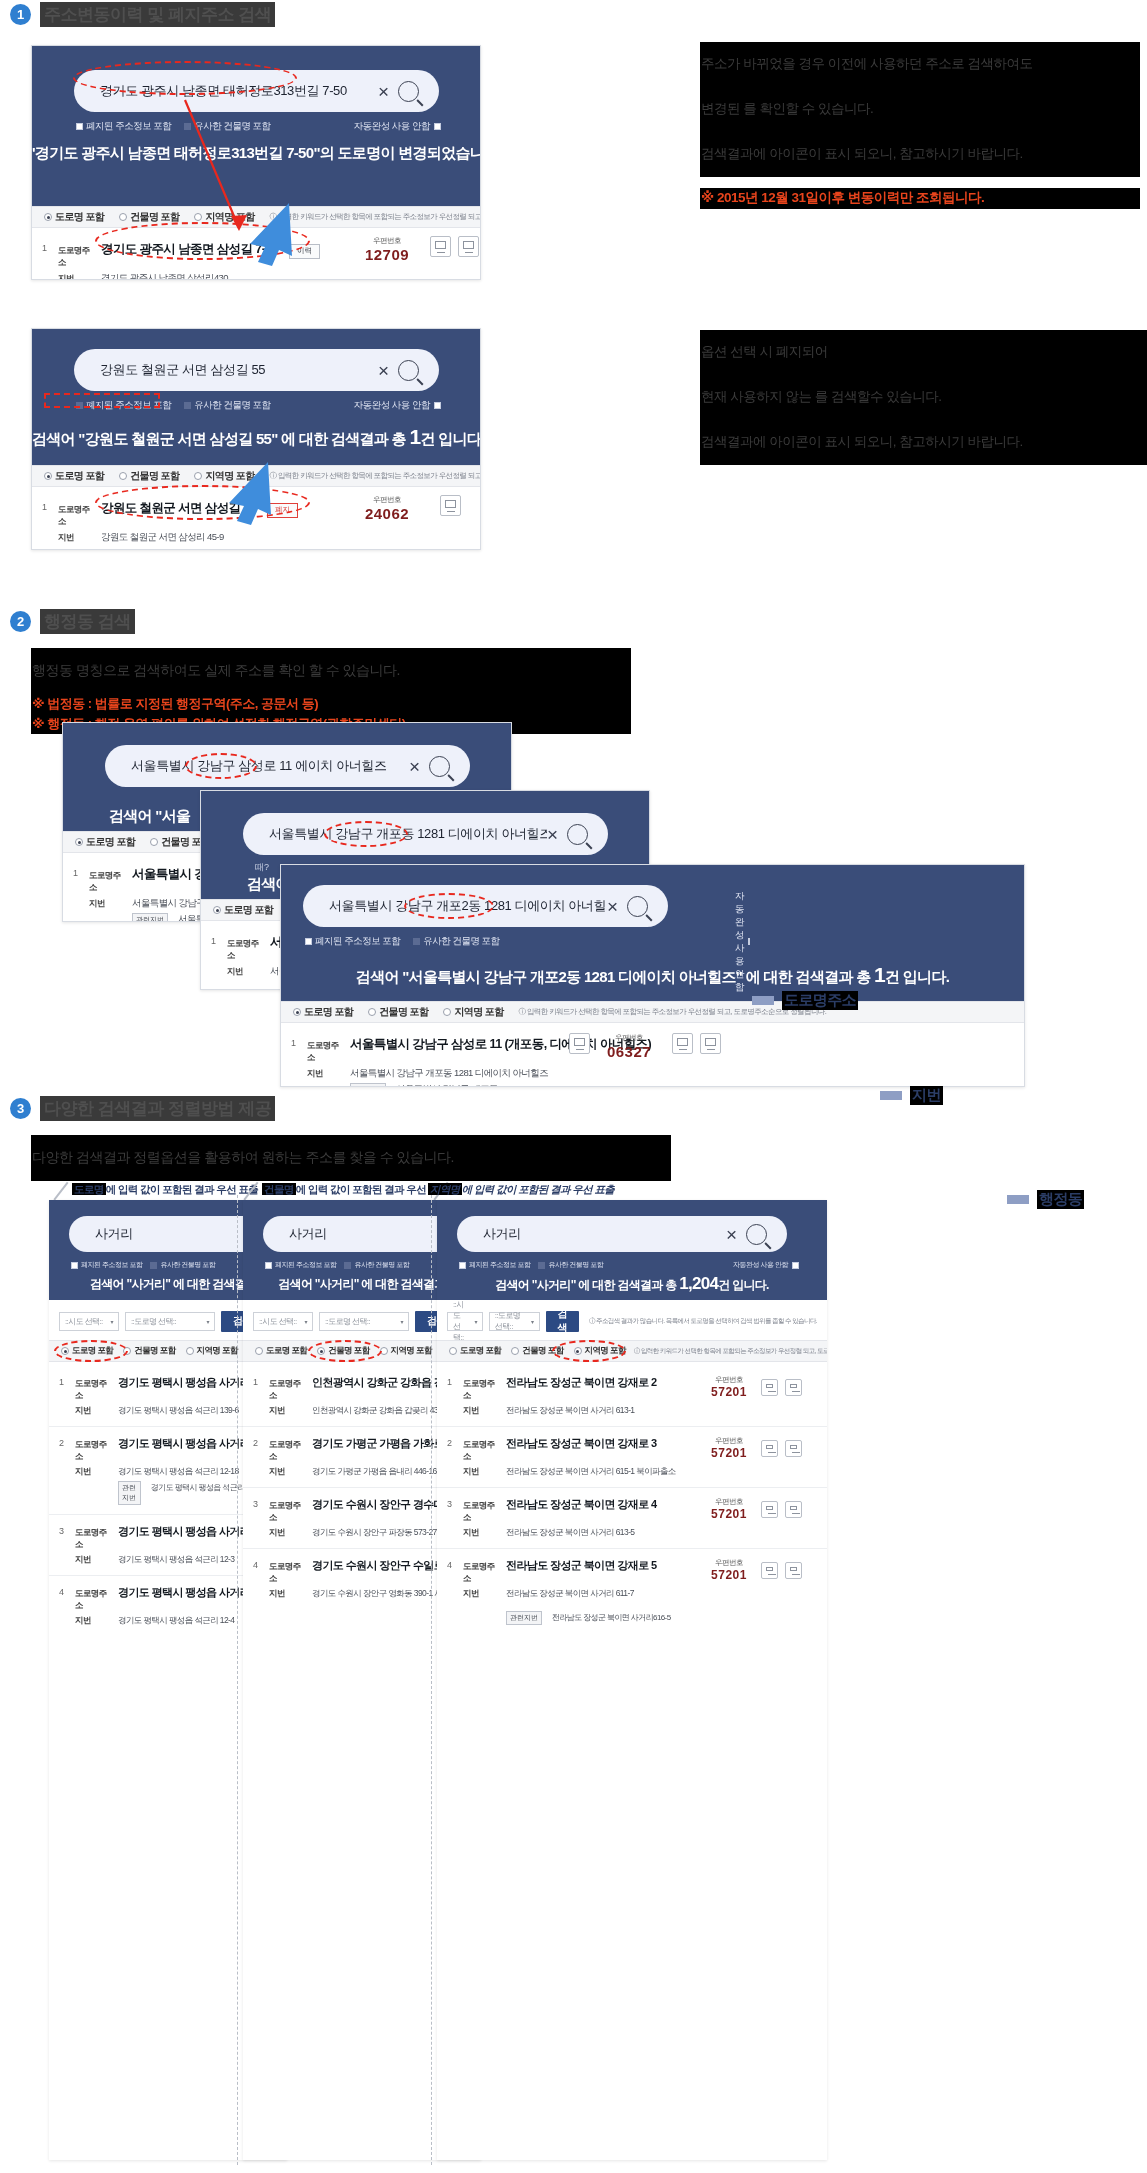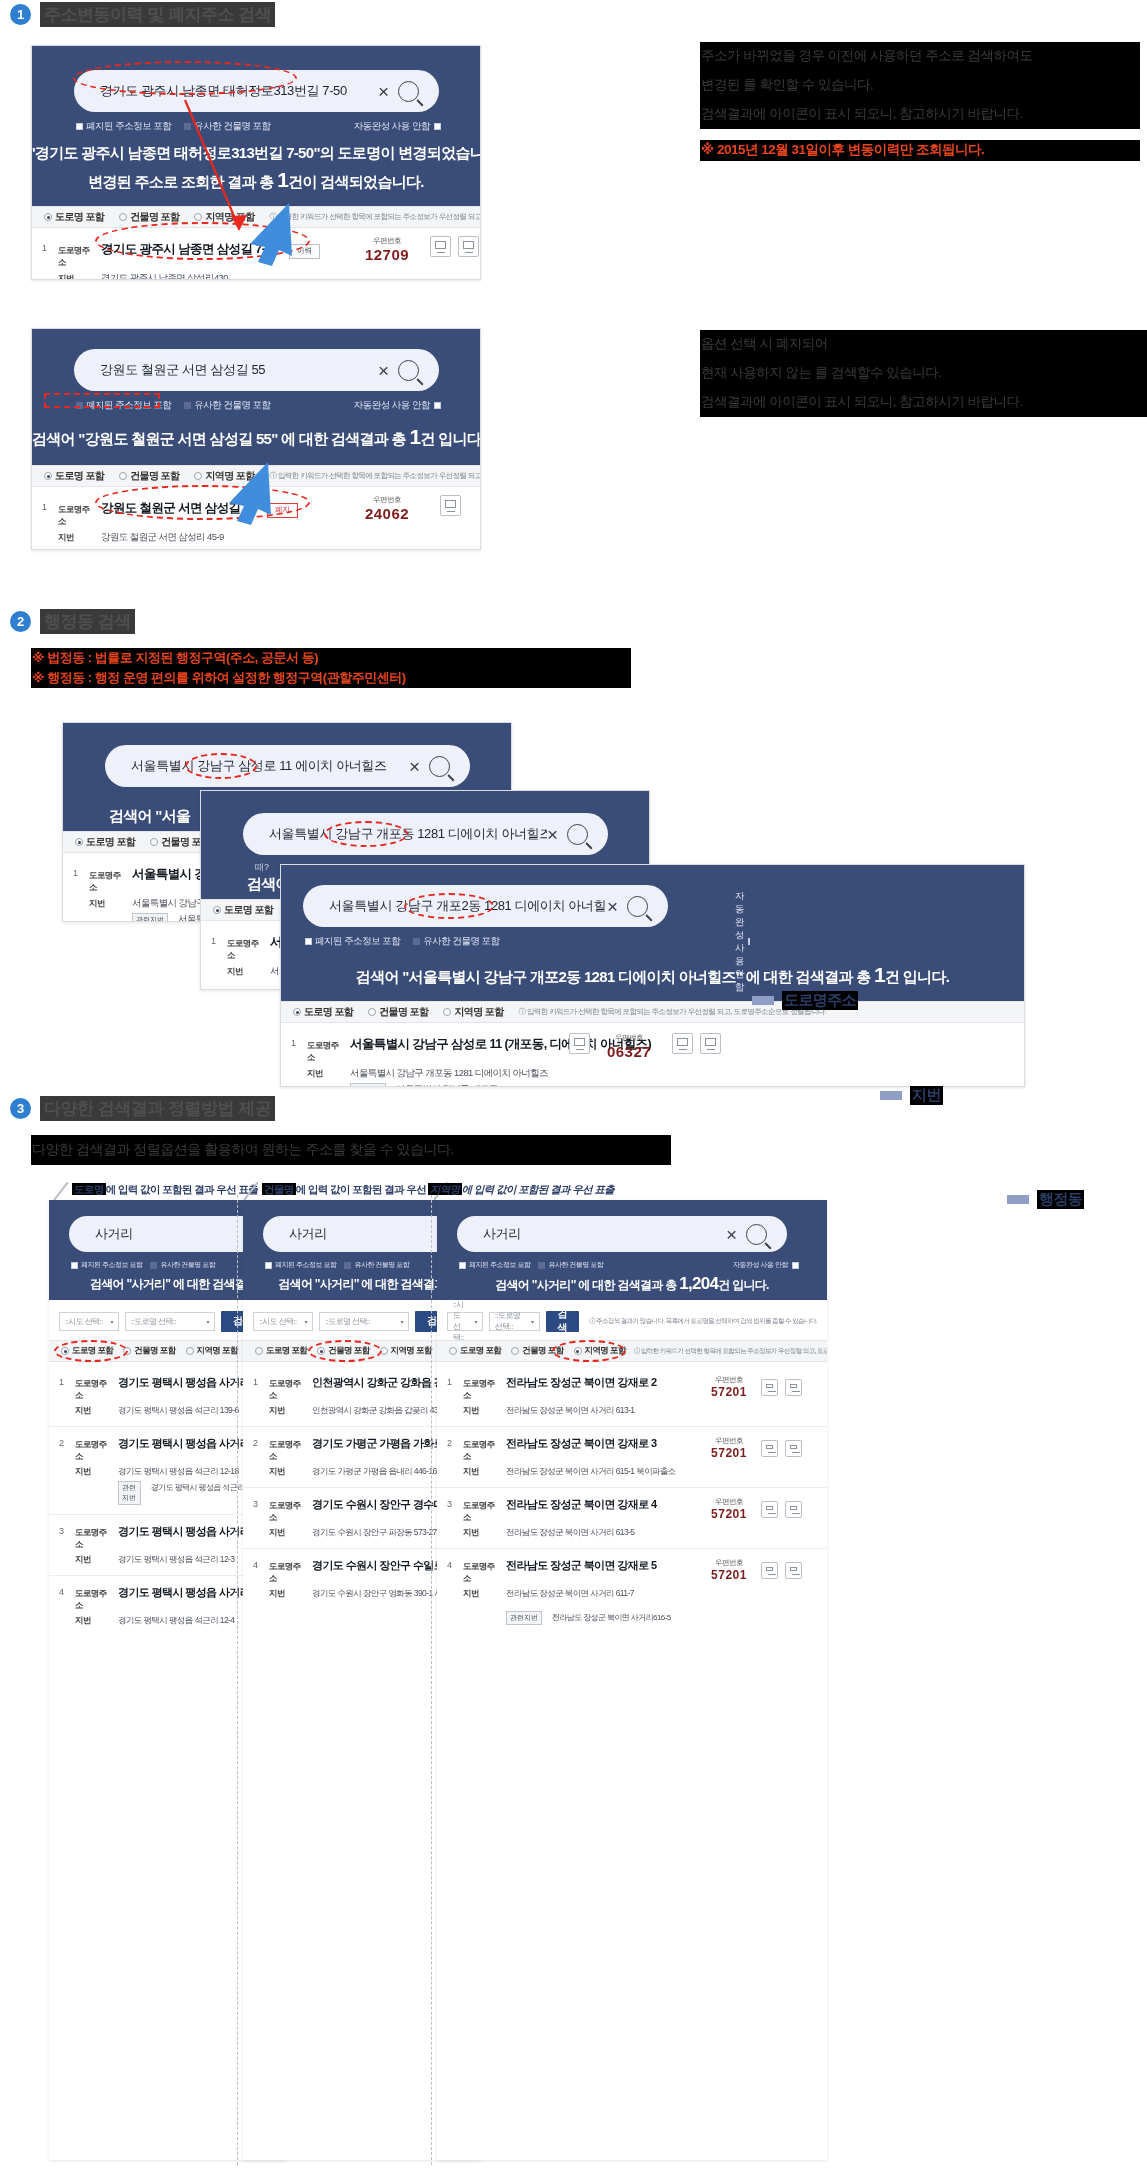--- a/index.html
+++ b/index.html
@@ -24,21 +24,21 @@
   }
   .sec-title {
     font-size:17px; font-weight:bold; color:#4a4a4a;
     background:#3a3a3a; color:#4f4f4f;
     padding:1px 4px; letter-spacing:-0.5px; white-space:nowrap;
   }
 
   
   .note-blk { position:absolute; line-height:1.55; letter-spacing:-0.5px; }
   .note-line { white-space:nowrap; font-size:13.5px; }
-  .redact   { background:#000; color:#3b3b3b; padding:4px 1px; }
+  .redact   { background:#000; color:#3b3b3b; padding:12px 1px; }
   .redact-or { background:#000; color:#e8441c; padding:0 1px; font-weight:bold;}
 
   
   .panel { position:absolute; background:#fff; border:1px solid #d8dce3;
            box-shadow:0 1px 3px rgba(0,0,0,.10); overflow:hidden; }
   .panel-hero { background:#3a4d79; width:100%; position:relative; }
 
   .searchbar {
     position:absolute; background:#eef1fa; border-radius:40px;
     display:flex; align-items:center; padding:0 20px 0 26px;
@@ -156,24 +156,20 @@
       <span class="opt">
           <i class="cbx on"></i>
           <span>유사한 건물명 포함</span>
         </span>
       <span class="opts-right">
           <span style="margin-right:4px;">자동완성 사용 안함</span>
           <i class="cbx"></i>
         </span>
     </div>
     <div class="hero-msg" style="top:98px;">'경기도 광주시 남종면 태허정로313번길 7-50"의 도로명이 변경되었습니다.</div>
-    <div class="hero-msg" style="top:122px;">
-      <span>변경된 주소로 조회한 결과 총</span>
-      <span class="big">1</span><span>건이 검색되었습니다.</span>
-    </div>
   </div>
 
   <div class="filterbar" style="top:160px; height:22px;">
     <span class="rad">
         <i class="rdot on"></i>
         <span>도로명 포함</span>
       </span>
     <span class="rad">
         <i class="rdot"></i>
         <span>건물명 포함</span>
@@ -301,20 +297,21 @@
 <svg class="anno" style="left:0; top:0; width:1147px; height:2173px;">
   <polygon points="268,462 229,503 244,506 237,521 251,525 258,509 271,515" fill="#3f8ddc"></polygon>
 </svg>
 
 <div class="sec-head" style="left:10px; top:609px;">
   <span class="sec-num">2</span>
   <span class="sec-title">행정동 검색</span>
 </div>
 
 <div class="note-blk" style="left:31px; top:648px; width:600px;">
+  <div class="note-line redact" style="font-size:14px;">행정동 명칭으로 검색하여도 실제 주소를 확인 할 수 있습니다.</div>
   <div class="note-line redact-or" style="font-size:13px;">※ 법정동 : 법률로 지정된 행정구역(주소, 공문서 등)</div>
   <div class="note-line redact-or" style="font-size:13px;">※ 행정동 : 행정 운영 편의를 위하여 설정한 행정구역(관할주민센터)</div>
 </div>
 
 <div class="panel" style="left:62px; top:722px; width:450px; height:200px;">
   <div class="panel-hero" style="height:108px;">
     <div class="searchbar" style="left:42px; top:22px; width:365px; height:42px;">
       <span class="q">서울특별시 강남구 삼성로 11 에이치 아너힐즈</span>
       <span class="sb-icons">
         <span class="ic-x">×</span>

